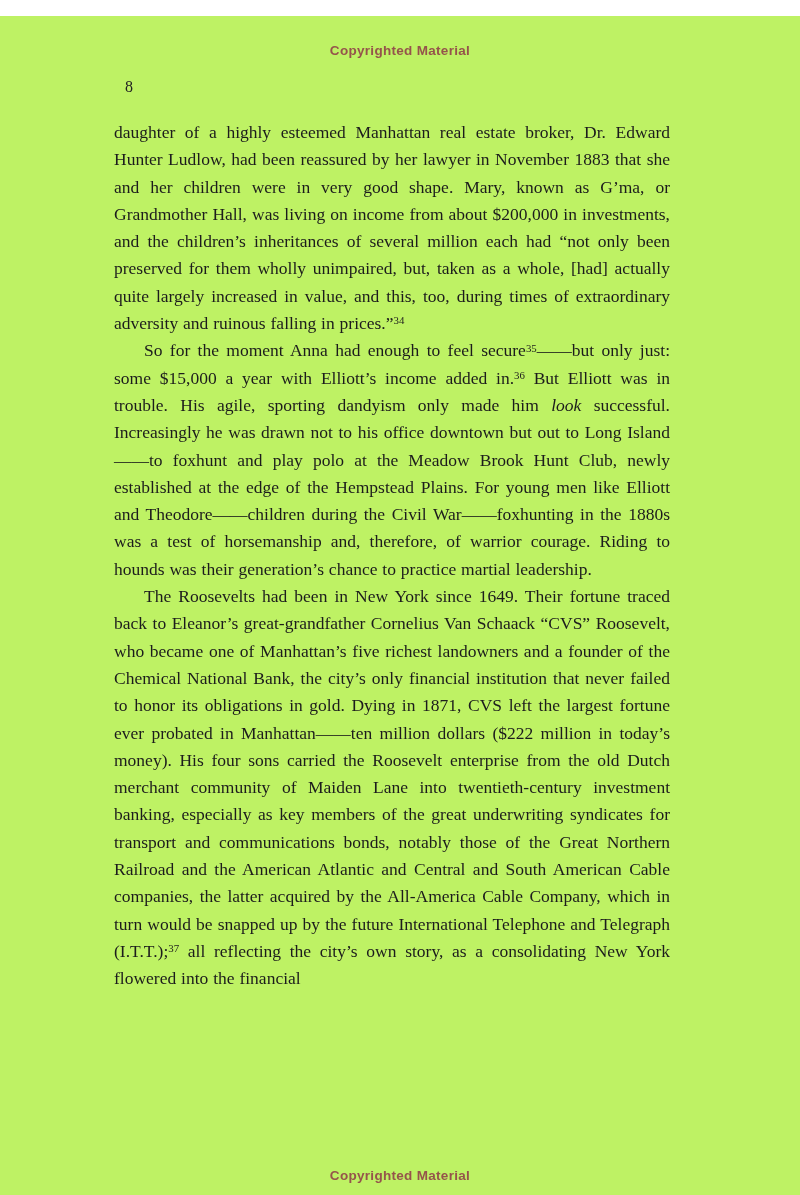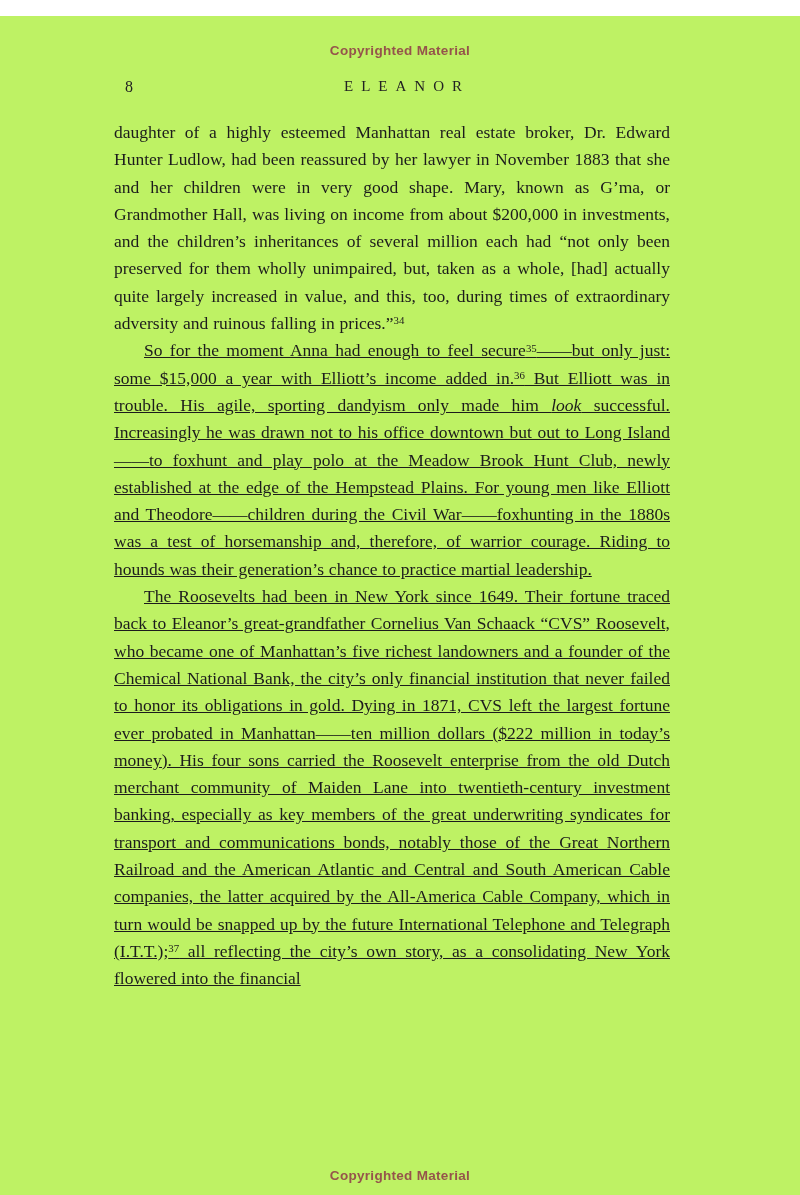--- a/index.html
+++ b/index.html
@@ -53,40 +53,39 @@
     top: 103px;
     left: 114px;
     width: 556px;
     font-size: 17.5px;
     line-height: 27.3px;
     word-spacing: 0.5px;
     color: #1c1c1c;
     text-align: justify;
   }
   p.para { margin: 0; }
-  p.para.indent { text-indent: 30px; text-decoration: underline; }
+  p.para.indent { text-indent: 30px; }
   .body-text sup {
     font-size: 0.62em;
     line-height: 0;
     position: relative;
     top: -0.45em;
     vertical-align: baseline;
   }
   .body-text i { font-style: italic; }
 </style>
 </head>
 <body>
 
 <div class="page">
 
   <div class="copyright top">Copyrighted Material</div>
 
   <div class="running-header">
     <span class="page-number">8</span>
-    <span class="running-title">ELEANOR</span>
   </div>
 
   <div class="body-text">
       <p class="para"><span>daughter of a highly esteemed Manhattan real estate broker, Dr. Edward Hunter Ludlow, had been reassured by her lawyer in November 1883 that she and her children were in very good shape. Mary, known as G’ma, or Grandmother Hall, was living on income from about $200,000 in investments, and the children’s inheritances of several million each had “not only been preserved for them wholly unimpaired, but, taken as a whole, [had] actually quite largely increased in value, and this, too, during times of extraordinary adversity and ruinous falling in prices.”</span><sup>34</sup></p>
       <p class="para indent"><span>So for the moment Anna had enough to feel secure</span><sup>35</sup><span>——but only just: some $15,000 a year with Elliott’s income added in.</span><sup>36</sup><span> But Elliott was in trouble. His agile, sporting dandyism only made him </span><i>look</i><span> successful. Increasingly he was drawn not to his office downtown but out to Long Island——to foxhunt and play polo at the Meadow Brook Hunt Club, newly established at the edge of the Hempstead Plains. For young men like Elliott and Theodore——children during the Civil War——foxhunting in the 1880s was a test of horsemanship and, therefore, of warrior courage. Riding to hounds was their generation’s chance to practice martial leadership.</span></p>
       <p class="para indent"><span>The Roosevelts had been in New York since 1649. Their fortune traced back to Eleanor’s great-grandfather Cornelius Van Schaack “CVS” Roosevelt, who became one of Manhattan’s five richest landowners and a founder of the Chemical National Bank, the city’s only financial institution that never failed to honor its obligations in gold. Dying in 1871, CVS left the largest fortune ever probated in Manhattan——ten million dollars ($222 million in today’s money). His four sons carried the Roosevelt enterprise from the old Dutch merchant community of Maiden Lane into twentieth-century investment banking, especially as key members of the great underwriting syndicates for transport and communications bonds, notably those of the Great Northern Railroad and the American Atlantic and Central and South American Cable companies, the latter acquired by the All-America Cable Company, which in turn would be snapped up by the future International Telephone and Telegraph (I.T.T.);</span><sup>37</sup><span> all reflecting the city’s own story, as a consolidating New York flowered into the financial</span></p>
     </div>
 
   <div class="copyright bottom">Copyrighted Material</div>
 

